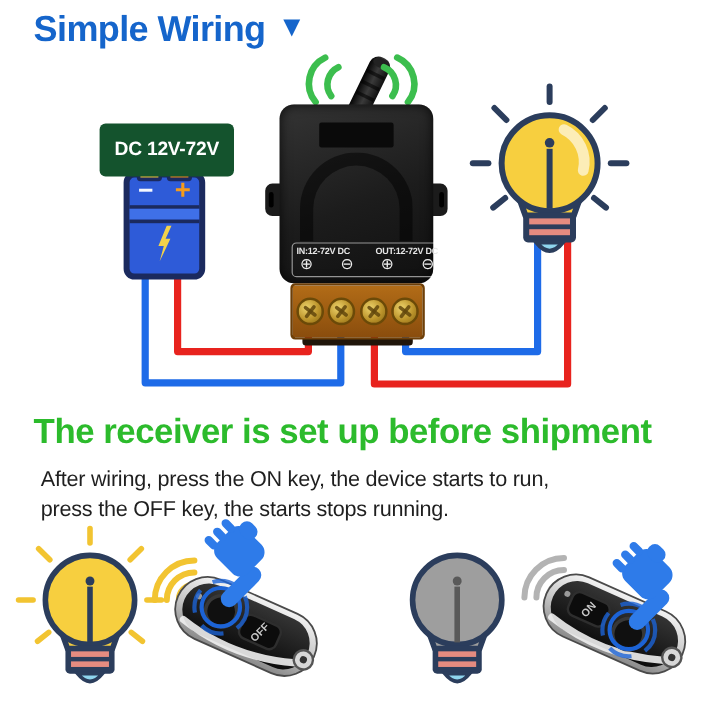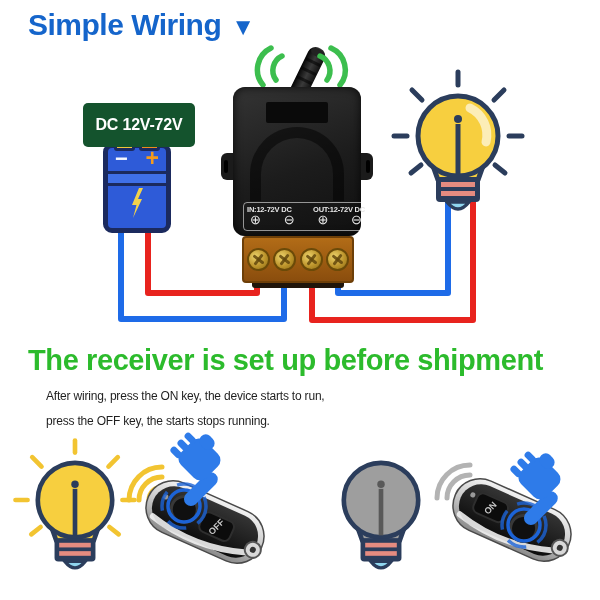--- a/index.html
+++ b/index.html
@@ -1,20 +1,20 @@
 <!DOCTYPE html>
 <html><head>
 <meta charset="utf-8">
 <style>
   html,body{margin:0;padding:0;background:#fff;}
   .canvas{position:relative;width:600px;height:600px;background:#ffffff;overflow:hidden;
           font-family:"Liberation Sans",sans-serif;}
   
   .hdr{position:absolute;left:28px;top:8px;z-index:4;color:#1565CB;font-size:30px;
-       font-weight:bold;letter-spacing:-0.5px;display:flex;align-items:flex-end;gap:10px;}
+       font-weight:bold;letter-spacing:-0.5px;display:flex;align-items:flex-start;gap:10px;}
   .hdr .tri{font-size:24px;line-height:30px;}
   
   .badge{position:absolute;left:83px;top:103px;width:112px;height:44px;z-index:4;
          background:#14532d;border-radius:5px;color:#fff;font-weight:bold;font-size:16px;
          display:flex;align-items:center;justify-content:center;letter-spacing:-0.2px;}
   
   .battery{position:absolute;left:103px;top:143px;width:68px;height:90px;z-index:3;
            box-sizing:border-box;border:5px solid #1B2A5E;border-radius:9px;background:#2E5BD8;}
   .bat-term{position:absolute;top:-14px;width:15px;height:11px;border:3px solid #1B2A5E;
             border-radius:3px;box-sizing:content-box;}
@@ -53,21 +53,21 @@
           background:radial-gradient(circle at 35% 35%,#ecd26b,#bd952c 55%,#8a6a14);
           border:2px solid #6b4a08;}
   .tscrew::before,.tscrew::after{content:"";position:absolute;left:15%;top:calc(50% - 1.5px);
           width:70%;height:3px;background:rgba(97,70,12,.85);border-radius:2px;}
   .tscrew::before{transform:rotate(38deg);} .tscrew::after{transform:rotate(-52deg);}
   .tblock-under{position:absolute;left:252px;top:282px;width:92px;height:6px;background:#20150a;
                 border-radius:0 0 3px 3px;z-index:3;}
   
   .cap-head{position:absolute;left:28px;top:344px;width:560px;z-index:4;color:#2CBB2C;
             font-size:29px;font-weight:bold;letter-spacing:-0.4px;}
-  .cap-line{position:absolute;left:46px;z-index:4;color:#1f1f1f;font-size:12px;letter-spacing:-0.2px;}
+  .cap-line{position:absolute;left:34px;z-index:4;color:#1f1f1f;font-size:18px;letter-spacing:-0.2px;}
   .cap-line.l1{top:389px;} .cap-line.l2{top:414px;}
   
   .art{position:absolute;inset:0;z-index:1;}
 </style>
 </head>
 <body>
 
 <div class="canvas">
 
   <svg class="art" viewBox="0 0 600 600" width="600" height="600" xmlns="http://www.w3.org/2000/svg">

